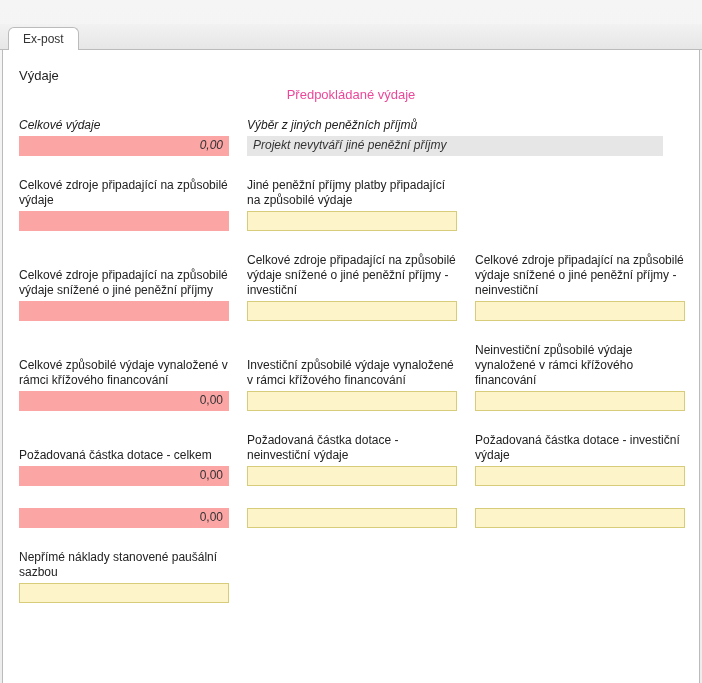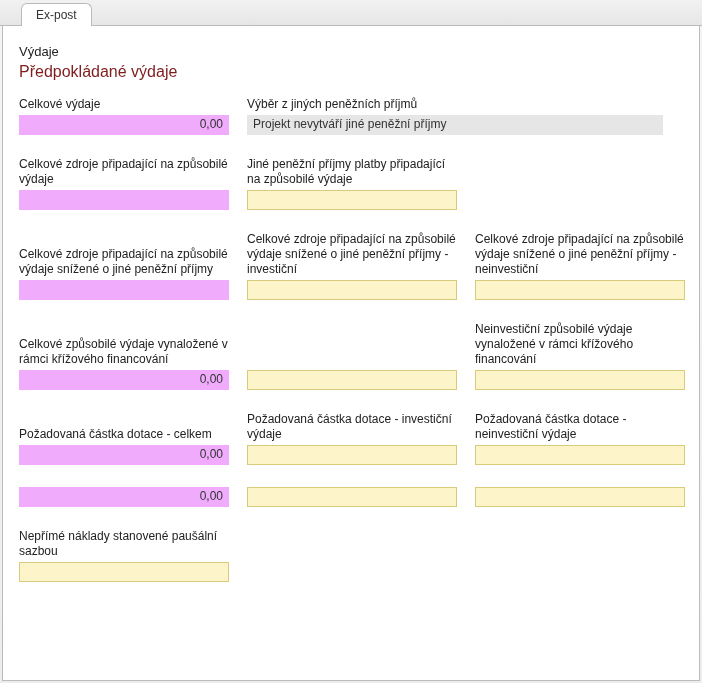--- a/index.html
+++ b/index.html
@@ -9,22 +9,23 @@
     background: linear-gradient(#f5f5f5, #ededed);
     width: 702px;
     height: 683px;
     overflow: hidden;
   }
   .tab-bar {
     height: 26px;
     border-bottom: 1px solid #bbb;
     display: flex;
     align-items: flex-end;
-    padding-left: 21px;
+    padding-left: 8px;
     background: linear-gradient(#f2f2f2, #e6e6e6);
+    margin-top: 24px;
   }
   .tab {
     background: #fff;
     border: 1px solid #bbb;
     border-bottom: none;
     border-top-left-radius: 6px;
     border-top-right-radius: 6px;
     padding: 4px 14px;
     font-size: 12px;
     color: #333;
@@ -39,23 +40,24 @@
     padding: 18px 16px 20px 16px;
     height: calc(100% - 28px);
     overflow: hidden;
   }
   .section-title {
     font-size: 13px;
     color: #222;
     margin-bottom: 4px;
   }
   .subsection-title {
-    font-size: 16px;
-    color: #7f1d1d;
+    font-size: 13px;
+    color: #ec4899;
     margin-bottom: 16px;
+    text-align: center;
   }
   .grid {
     display: grid;
     grid-template-columns: 210px 210px 210px;
     column-gap: 18px;
     row-gap: 22px;
   }
   .field {
     display: flex;
     flex-direction: column;
@@ -70,40 +72,41 @@
   }
   .empty { visibility: hidden; }
   .input-gray, .input-yellow, .input-wide {
     height: 20px;
     border: none;
     font-size: 12px;
     padding: 2px 6px;
     width: 100%;
   }
   .input-gray {
-    background: #f0abfc;
+    background: #fca5a5;
     text-align: right;
     color: #333;
   }
   .input-wide {
     background: #e6e6e6;
     text-align: left;
     color: #333;
     width: 416px;
   }
   .input-yellow {
     background: #fdf5c9;
     border: 1px solid #d6cc7a;
   }
   .row-top {
     display: grid;
     grid-template-columns: 210px auto;
     column-gap: 18px;
     margin-bottom: 22px;
     align-items: end;
+    font-style: italic;
   }
 </style>
 </head>
 <body>
 
 <div class="tab-bar">
   <div class="tab">Ex-post</div>
 </div>
 
 <div class="panel">
@@ -141,36 +144,37 @@
       </div>
       <div class="field">
         <div class="label">Celkové zdroje připadající na způsobilé výdaje snížené o jiné peněžní příjmy - neinvestiční</div>
         <input type="text" class="input-yellow" value="" style="">
       </div>
       <div class="field">
         <div class="label">Celkové způsobilé výdaje vynaložené v rámci křížového financování</div>
         <div class="input-gray">0,00</div>
       </div>
       <div class="field">
+        <div class="label">Investiční způsobilé výdaje vynaložené v rámci křížového financování</div>
         <input type="text" class="input-yellow" value="" style="">
       </div>
       <div class="field">
         <div class="label">Neinvestiční způsobilé výdaje vynaložené v rámci křížového financování</div>
         <input type="text" class="input-yellow" value="" style="">
       </div>
       <div class="field">
         <div class="label">Požadovaná částka dotace - celkem</div>
         <div class="input-gray">0,00</div>
       </div>
       <div class="field">
-        <div class="label">Požadovaná částka dotace - investiční výdaje</div>
+        <div class="label">Požadovaná částka dotace - neinvestiční výdaje</div>
         <input type="text" class="input-yellow" value="" style="">
       </div>
       <div class="field">
-        <div class="label">Požadovaná částka dotace - neinvestiční výdaje</div>
+        <div class="label">Požadovaná částka dotace - investiční výdaje</div>
         <input type="text" class="input-yellow" value="" style="">
       </div>
       <div class="field">
         <div class="input-gray">0,00</div>
       </div>
       <div class="field">
         <input type="text" class="input-yellow" value="" style="">
       </div>
       <div class="field">
         <input type="text" class="input-yellow" value="" style="">

